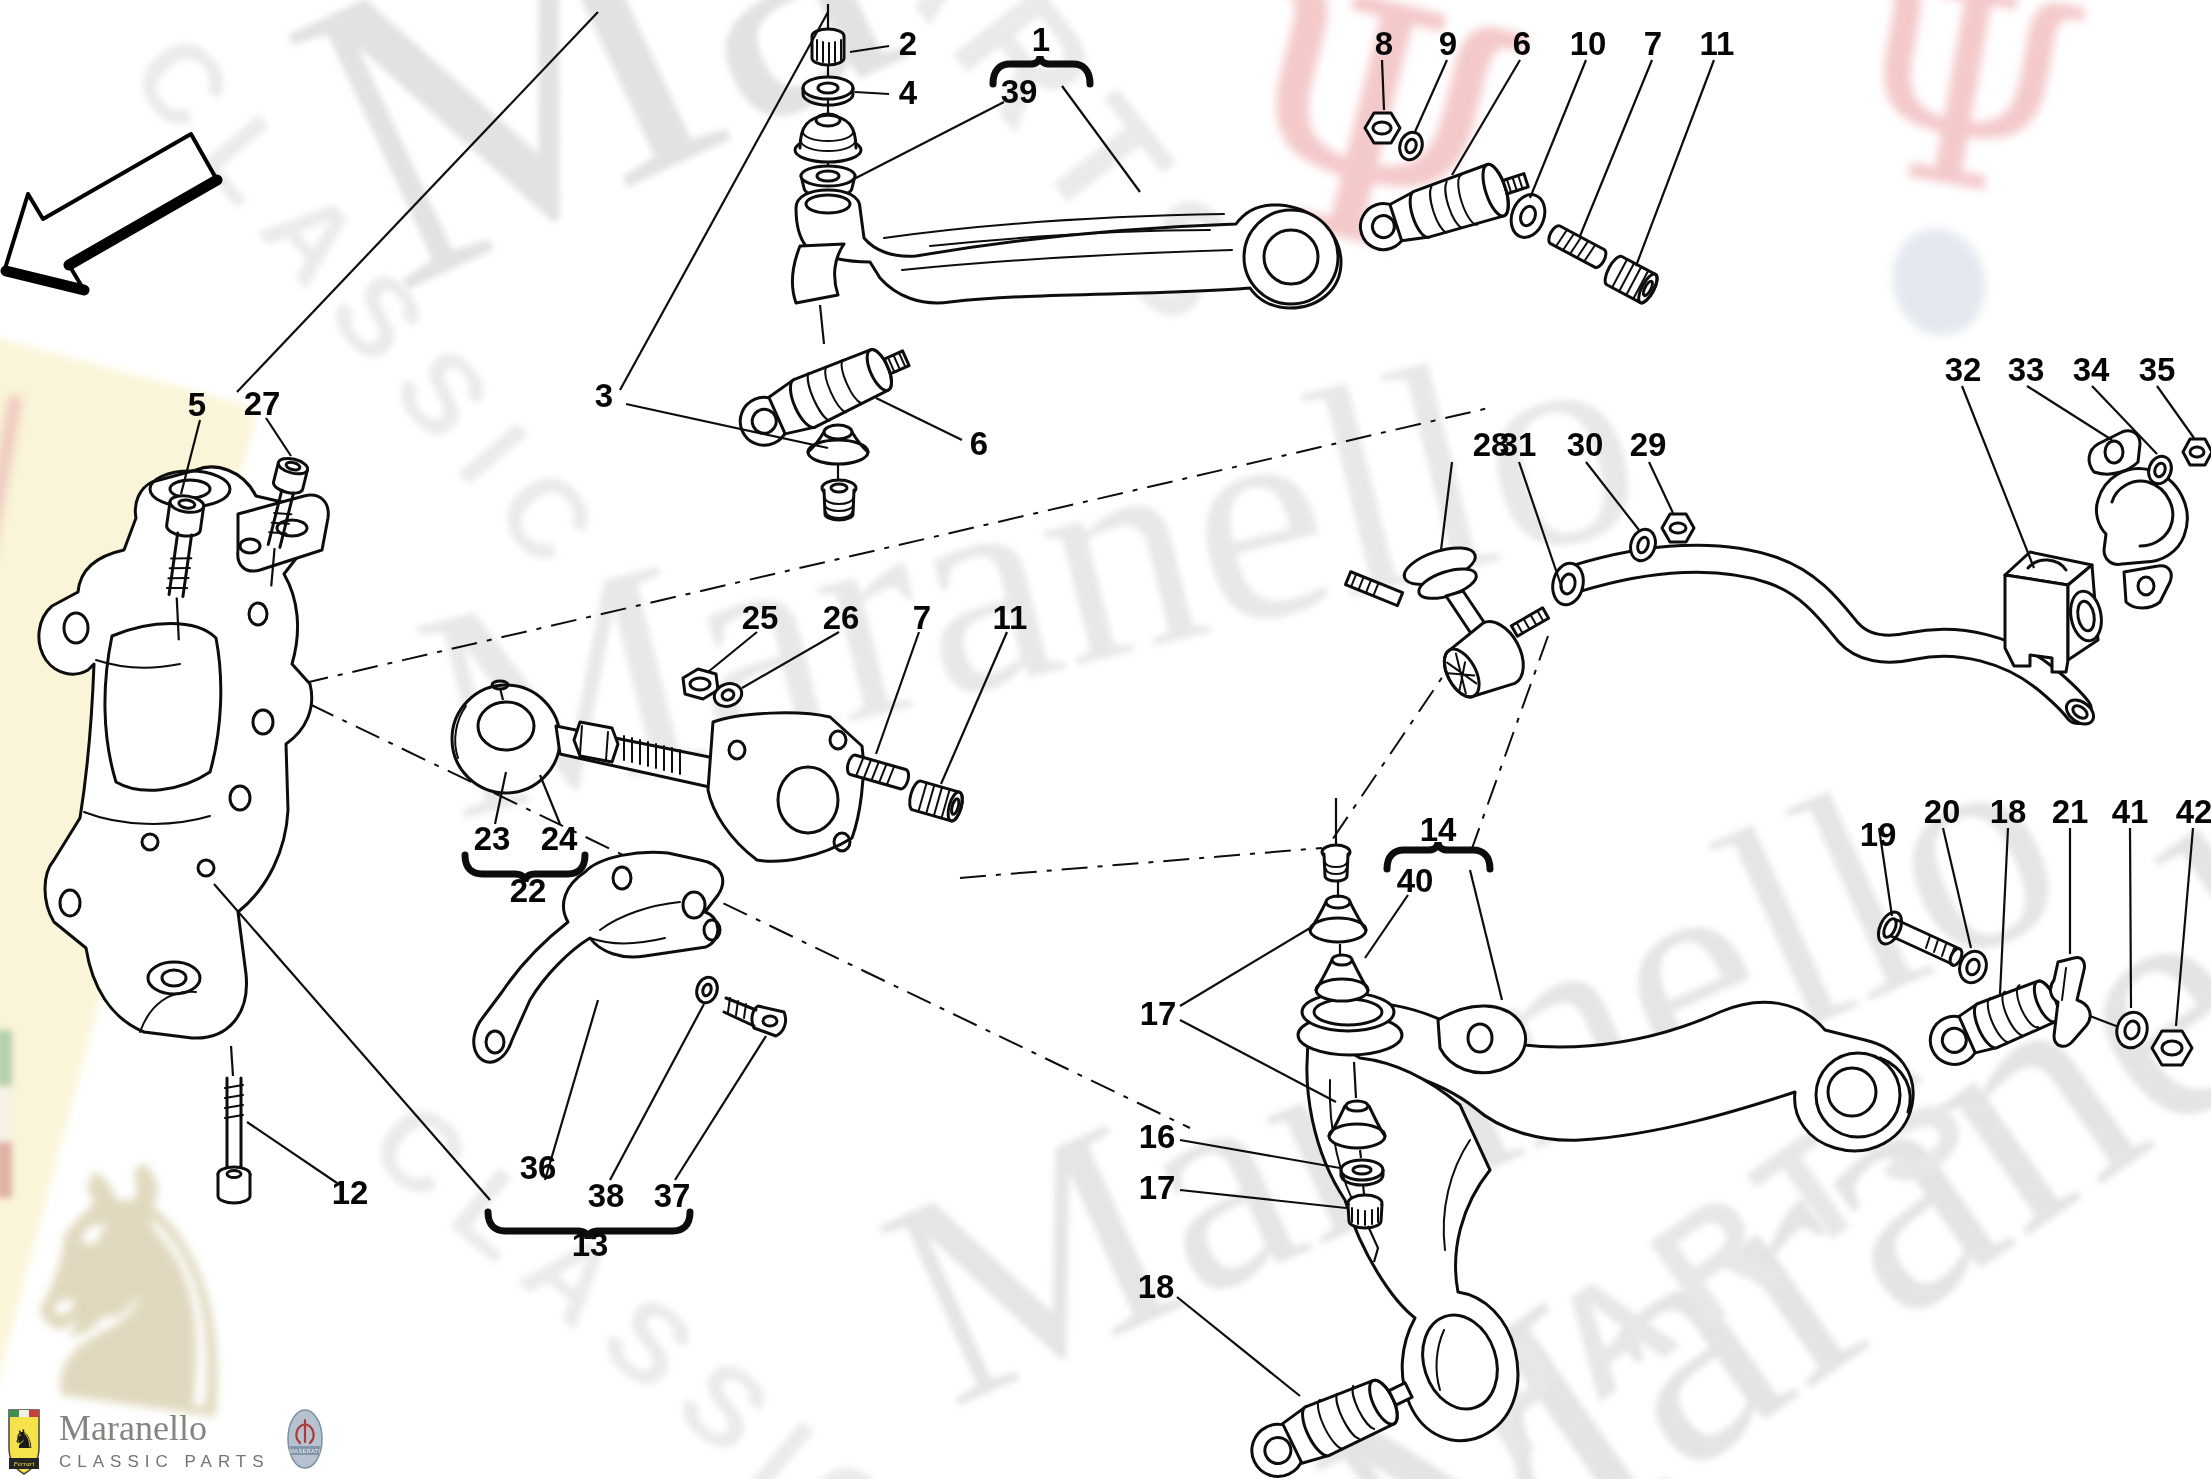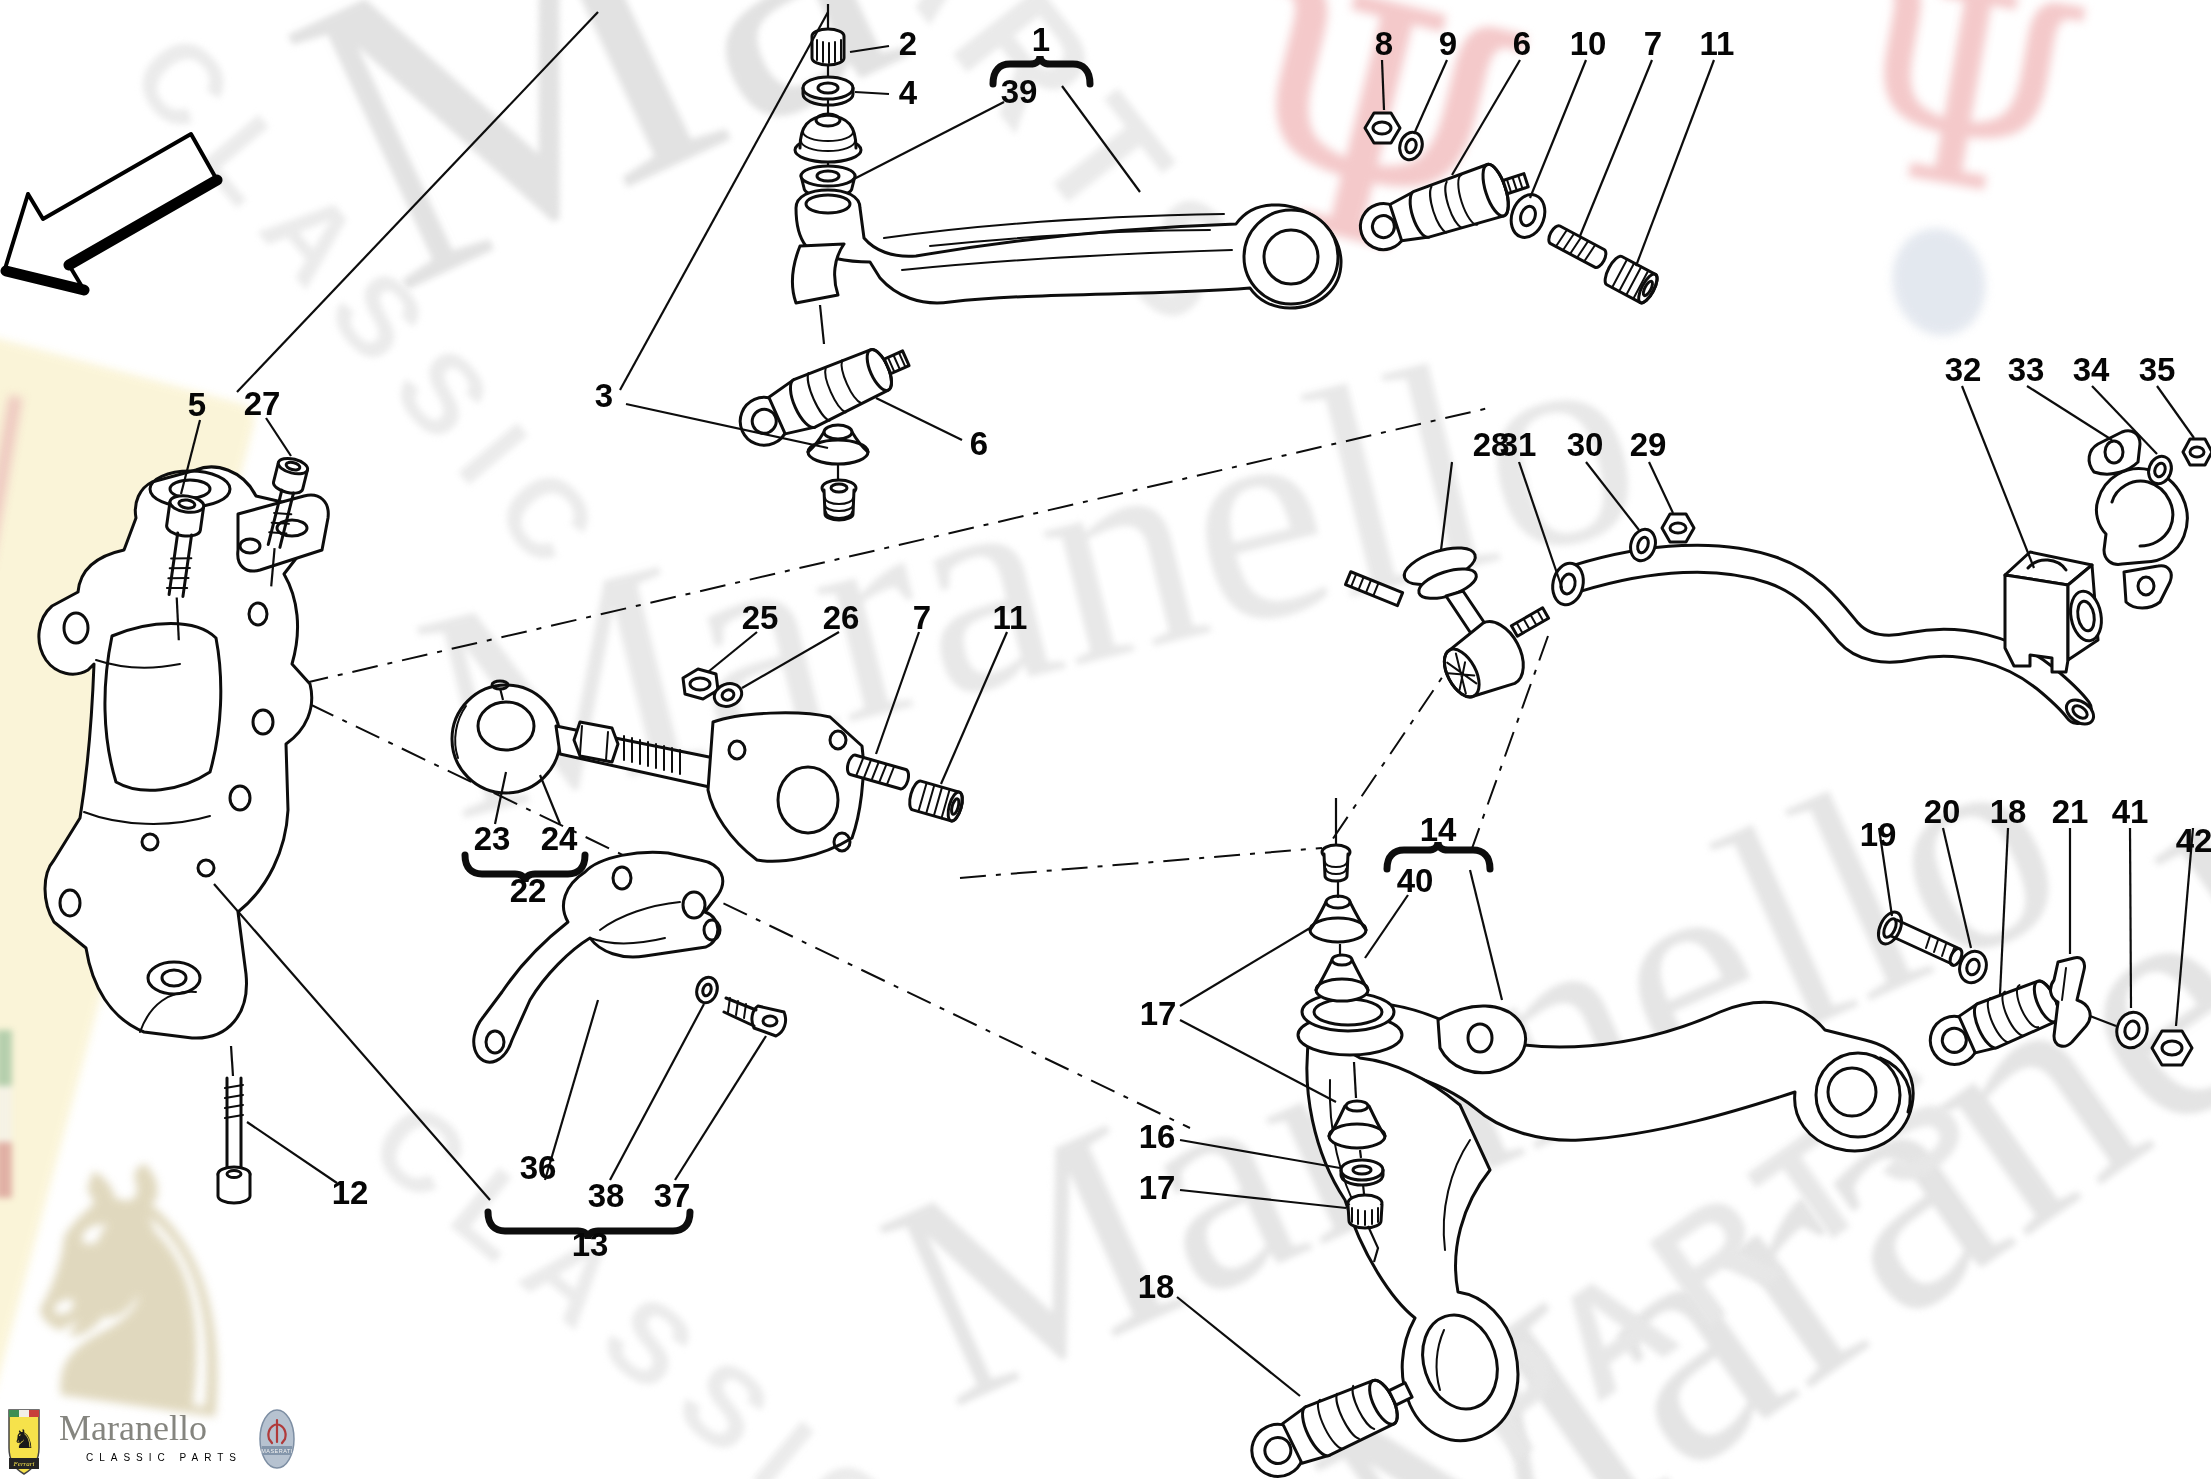--- a/index.html
+++ b/index.html
@@ -45,21 +45,21 @@
 
   
   #callouts{position:absolute;inset:0;}
   .callout{position:absolute;transform:translate(-50%,-50%);font-weight:700;font-size:33px;
            color:#060606;font-family:"Liberation Sans",sans-serif;cursor:default;}
 
   
   .brand{position:absolute;left:7px;top:1408px;display:flex;align-items:flex-start;}
   .brand-text{margin-left:18px;}
   .brand-name{font-family:"Liberation Serif","DejaVu Serif",serif;font-size:36px;color:#85857f;line-height:40px;}
-  .brand-tag{font-size:10px;letter-spacing:6px;color:#000000;margin-top:4px;margin-left:27px;}
+  .brand-tag{font-size:17px;letter-spacing:6px;color:#737373;margin-top:4px;}
   .mas-oval{margin-left:16px;}
 </style>
 </head>
 <body>
 
 <div class="stage">
 
   <div class="wm-layer">
     <div class="wm-shield"></div>
     <div class="wm wm-horse">♞</div>
@@ -549,21 +549,21 @@
       <span class="callout" style="left: 492px; top: 839px;">23</span>
       <span class="callout" style="left: 559px; top: 839px;">24</span>
       <span class="callout" style="left: 528px; top: 891px;">22</span>
       <span class="callout" style="left: 1438px; top: 830px;">14</span>
       <span class="callout" style="left: 1415px; top: 881px;">40</span>
       <span class="callout" style="left: 1878px; top: 812px; margin-top: 23px;">19</span>
       <span class="callout" style="left: 1942px; top: 812px;">20</span>
       <span class="callout" style="left: 2008px; top: 812px;">18</span>
       <span class="callout" style="left: 2070px; top: 812px;">21</span>
       <span class="callout" style="left: 2130px; top: 812px;">41</span>
-      <span class="callout" style="left: 2194px; top: 841px;">42</span>
+      <span class="callout" style="left: 2194px; top: 812px;">42</span>
       <span class="callout" style="left: 1158px; top: 1014px;">17</span>
       <span class="callout" style="left: 1157px; top: 1137px;">16</span>
       <span class="callout" style="left: 1157px; top: 1188px;">17</span>
       <span class="callout" style="left: 1156px; top: 1287px;">18</span>
       <span class="callout" style="left: 538px; top: 1168px; text-align: right;">36</span>
       <span class="callout" style="left: 606px; top: 1196px;">38</span>
       <span class="callout" style="left: 672px; top: 1196px;">37</span>
       <span class="callout" style="left: 590px; top: 1245px;">13</span>
       <span class="callout" style="left: 350px; top: 1193px;">12</span>
     </div>

